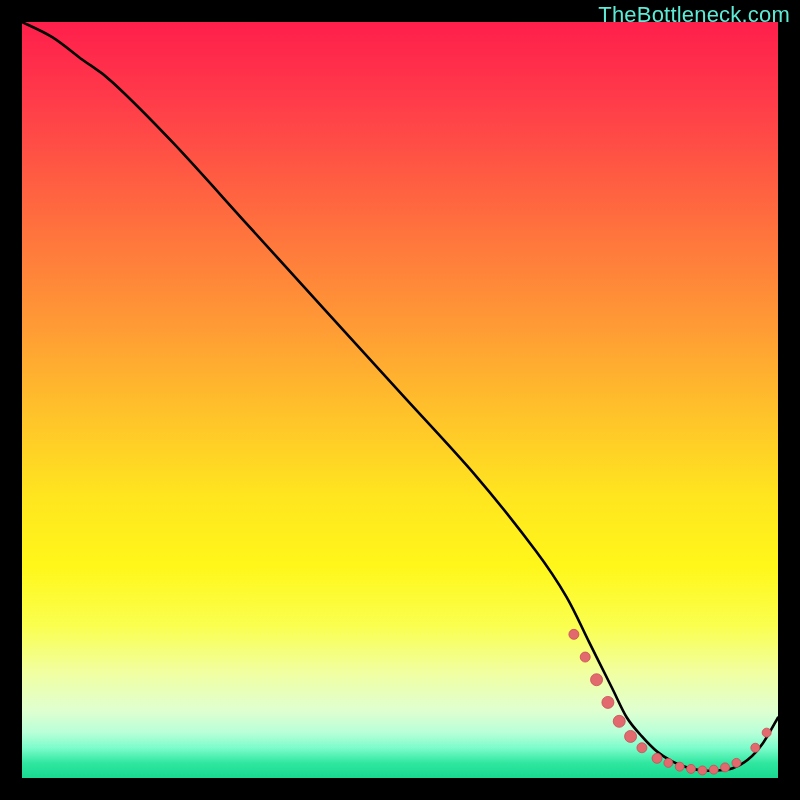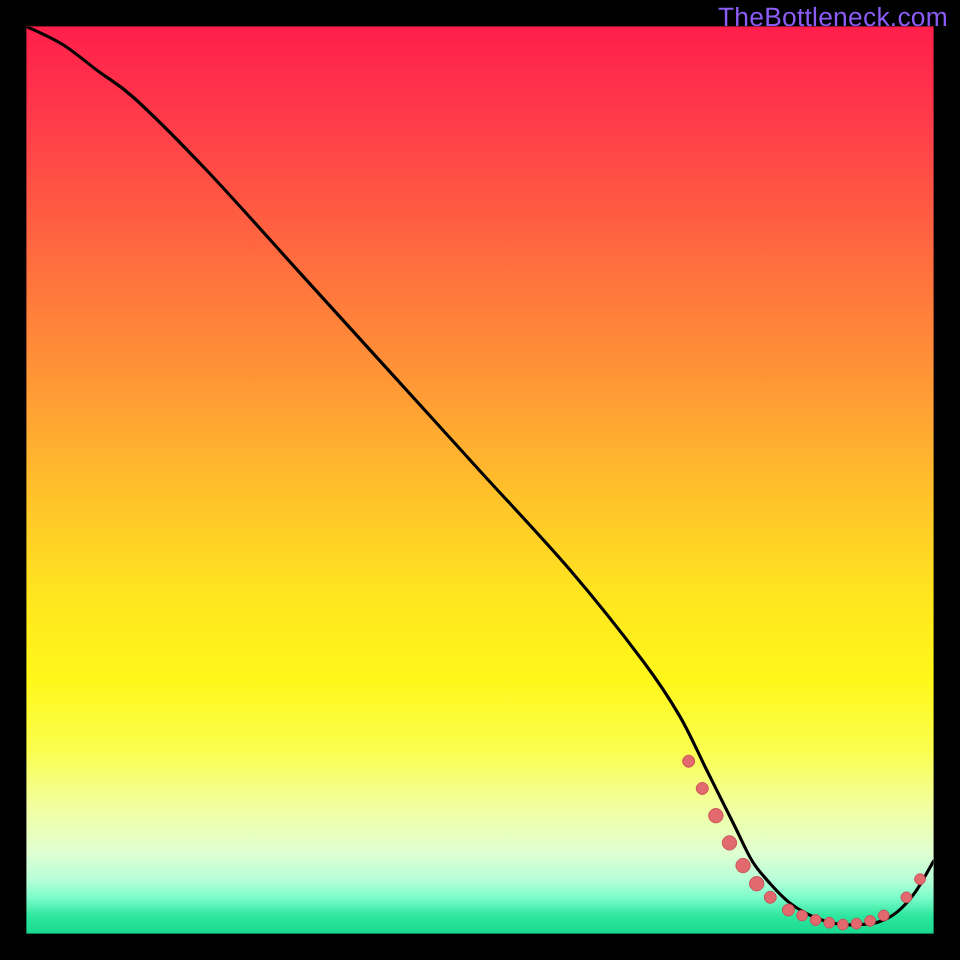--- a/index.html
+++ b/index.html
@@ -36,21 +36,21 @@
       #e0ffd0 91%,
       #b8ffd8 94%,
       #7dfccb 96%,
       #30e7a0 98%,
       #17d98f 100%);
   }
   .watermark {
     position: absolute;
     top: 2px;
     right: 10px;
-    color: #8b5cf6;
+    color: #5eead4;
     font-size: 22px;
     letter-spacing: 0.2px;
     user-select: none;
     pointer-events: none;
     text-align: right;
   }
   svg.curve {
     position: absolute;
     left: 0;
     top: 0;

